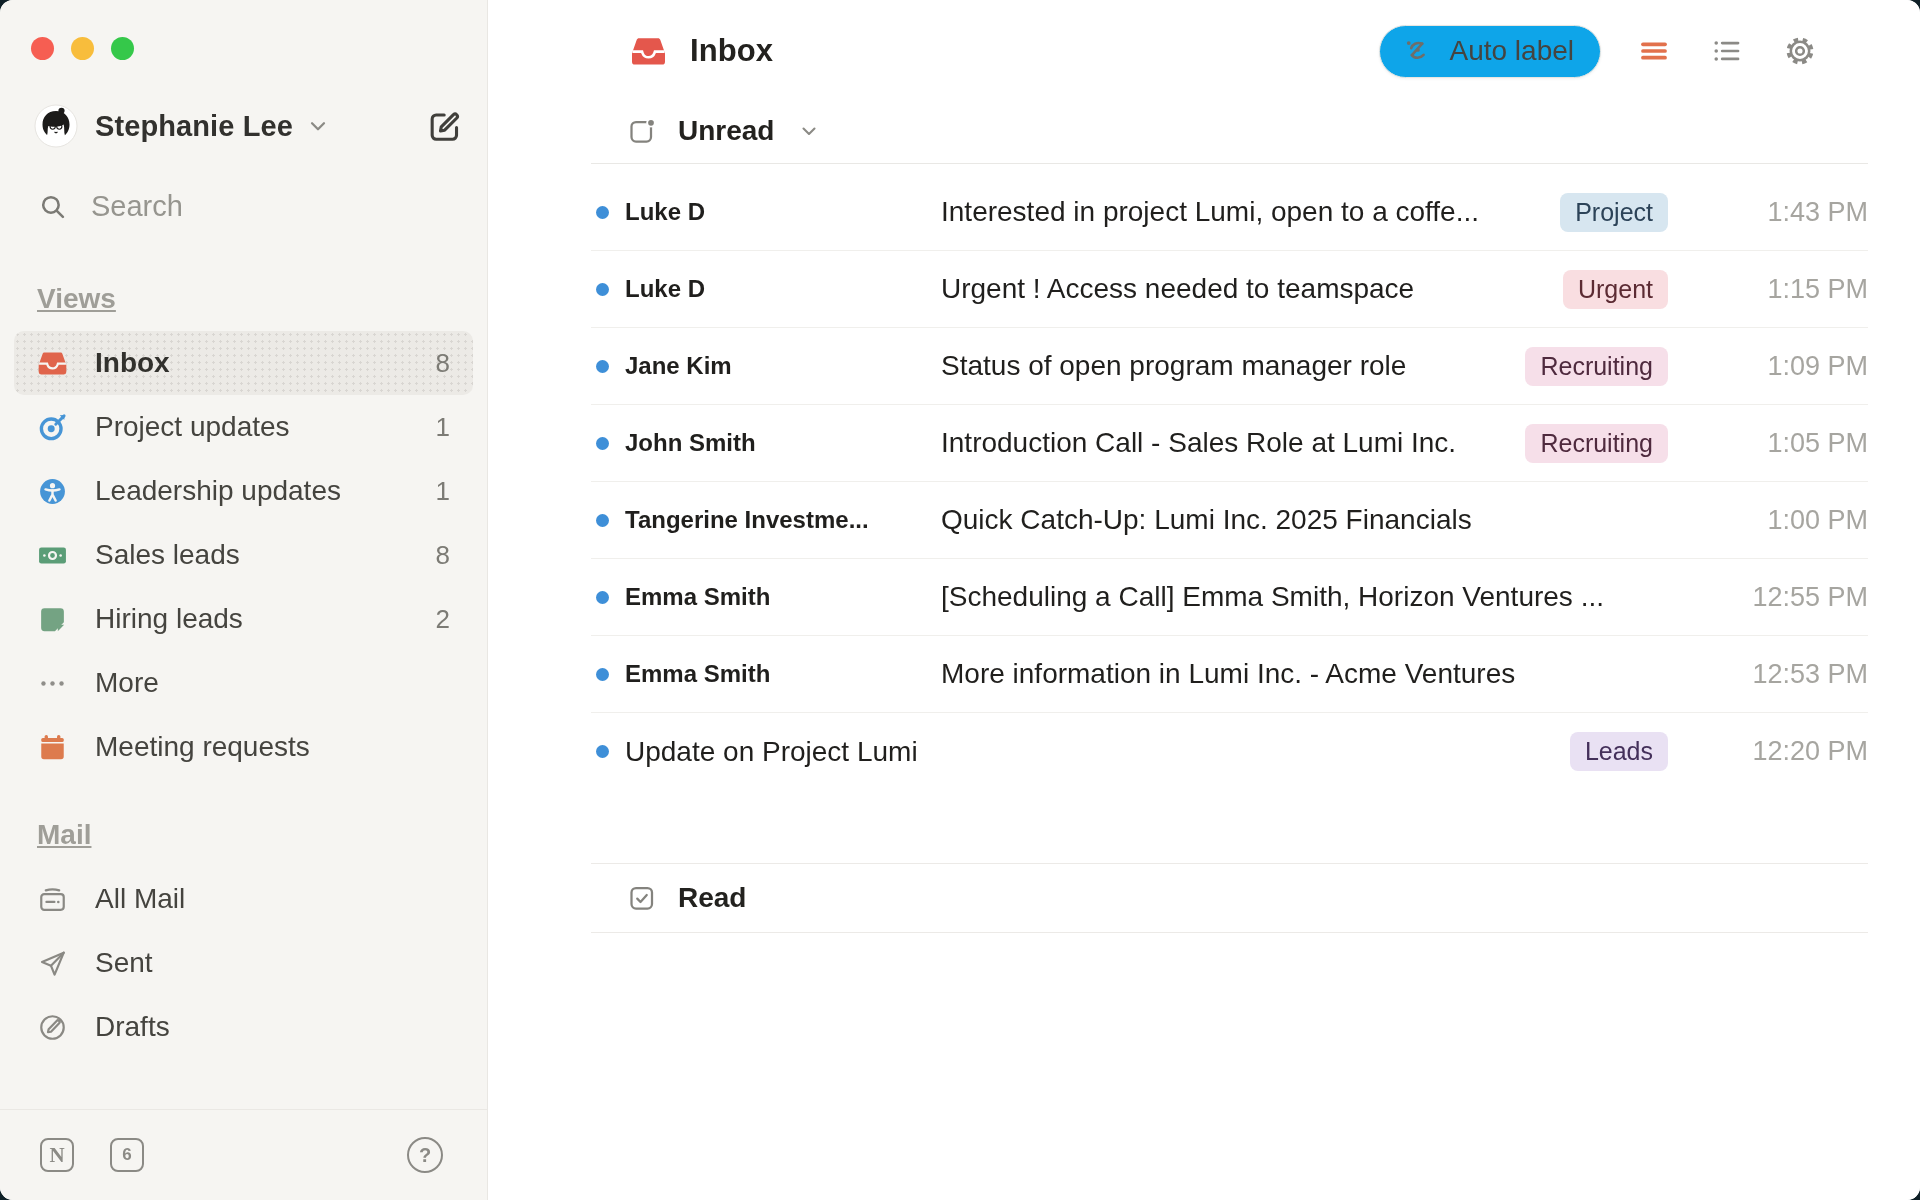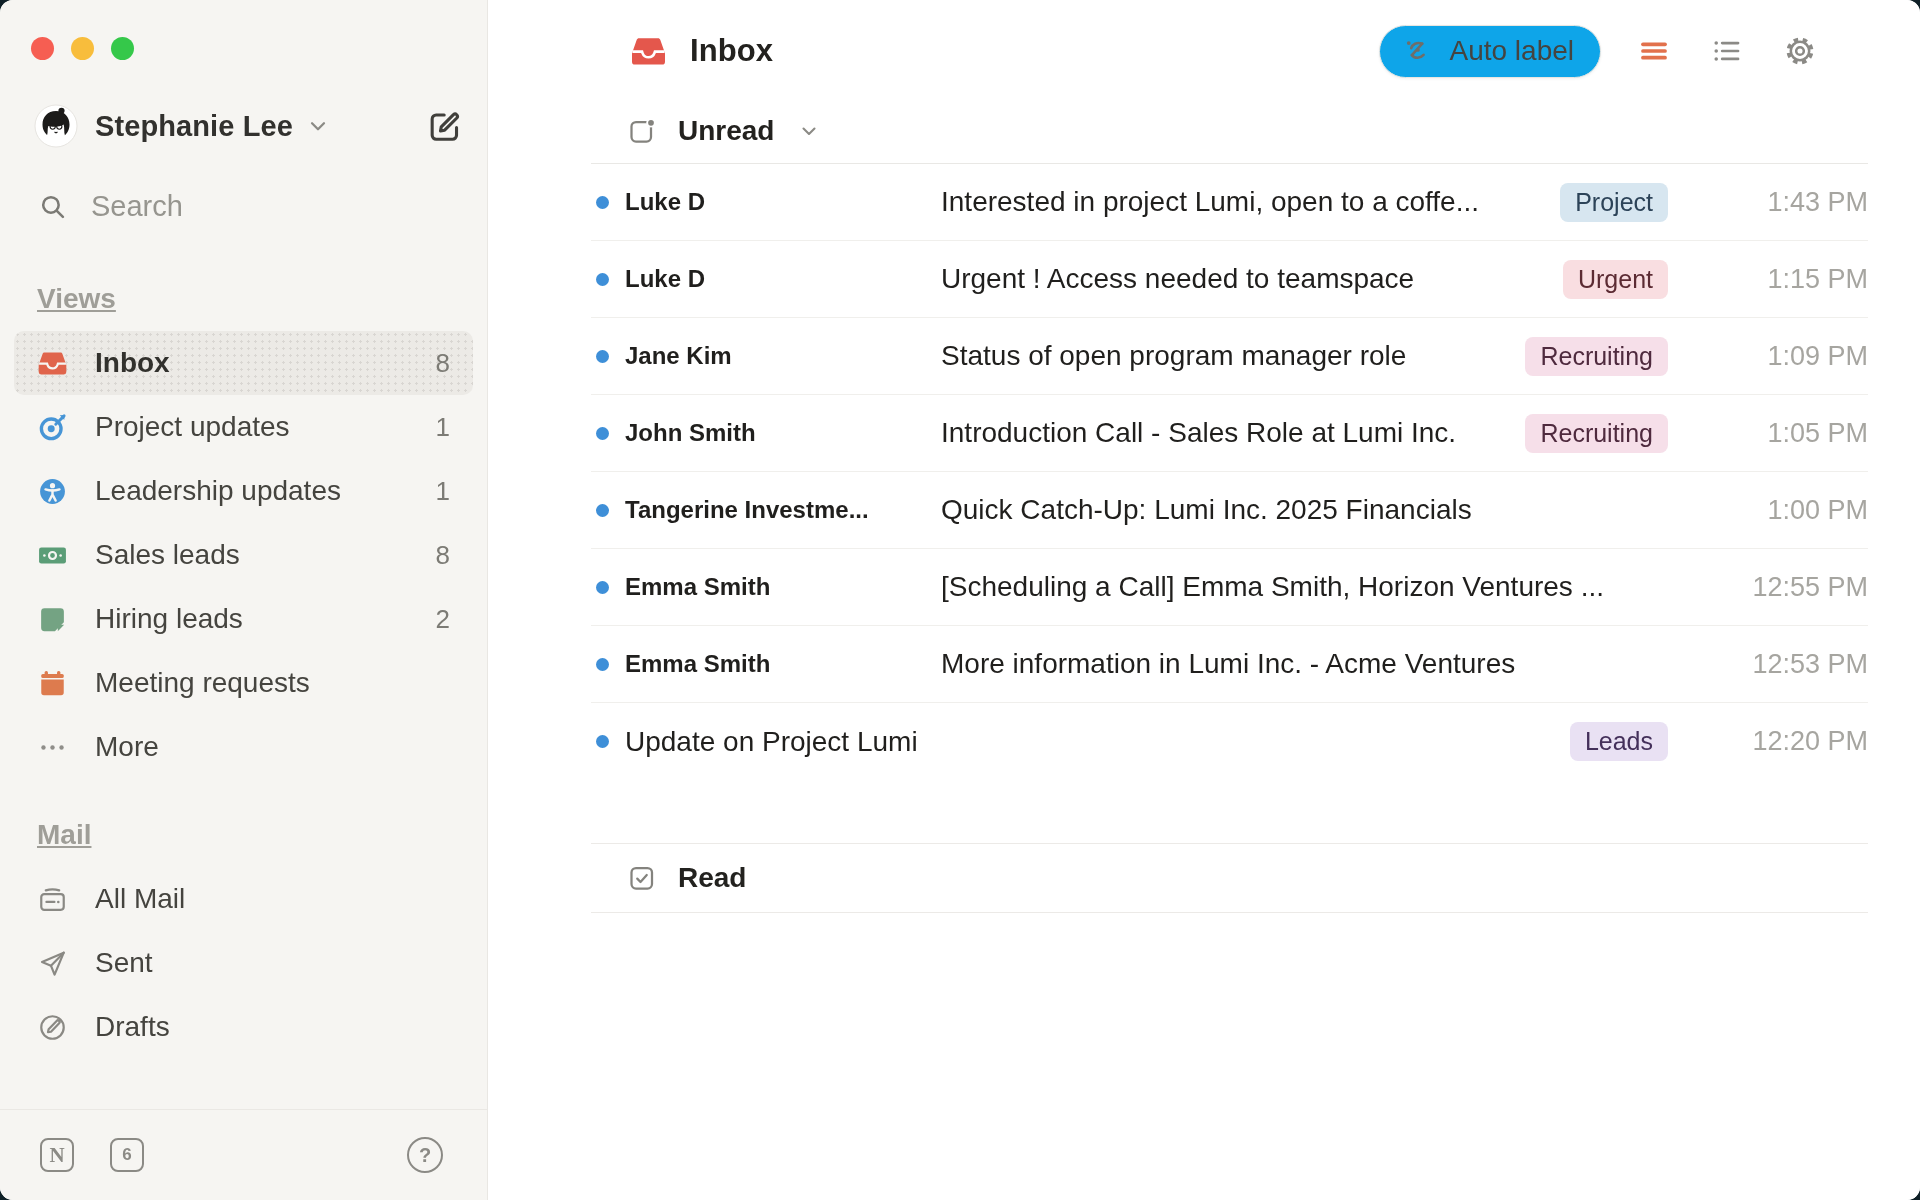--- a/index.html
+++ b/index.html
@@ -89,21 +89,21 @@
     height:53px; border:1px solid #e8e6e2; border-radius:27px; background:#0ea5e9;
     display:flex; align-items:center; gap:14px; padding:0 26px 0 22px;
     box-shadow:0 1px 3px rgba(0,0,0,.06); cursor:pointer;
   }
   .al-icon { width:33px; height:33px; color:#6f6e69; }
   .al-icon svg { width:100%; height:100%; display:block; }
   .al-text { font-size:28px; color:#454440; font-weight:500; }
   .icon-btn { width:40px; height:40px; display:grid; place-items:center; background:none; border:none; cursor:pointer; color:#8b8a86; }
   .icon-btn svg { width:34px; height:34px; display:block; }
 
-  .list { margin:0 52px 0 103px; flex:1; display:flex; flex-direction:column; }
+  .list { margin:0 52px 0 103px; flex:1; display:flex; flex-direction:column;gap:10px; }
   .list-header {
     height:66px; flex:none; display:flex; align-items:center; gap:21px;
     padding-left:36px; border-bottom:1px solid #e9e8e5; cursor:pointer;
   }
   .lh-icon { width:30px; height:30px; color:#84837e; }
   .lh-icon svg { width:100%; height:100%; display:block; }
   .lh-label { font-size:28px; font-weight:600; color:#23221f; }
   .lh-chev { width:24px; height:24px; color:#8b8a85; margin-left:2px; }
   .lh-chev svg { width:100%; height:100%; display:block; }
 
@@ -225,39 +225,39 @@
           <span class="nav-icon" style="color: rgb(116, 163, 131);">
             <svg viewBox="0 0 24 24">
               <path d="M5.8 3.2h12.4a2.6 2.6 0 0 1 2.6 2.6v8.3l-6.9 6.9H5.8a2.6 2.6 0 0 1-2.6-2.6V5.8a2.6 2.6 0 0 1 2.6-2.6z" fill="currentColor"></path>
               <path d="M16.1 21v-3.2c0-.94.76-1.7 1.7-1.7H21z" fill="currentColor"></path>
             </svg>
           </span>
           <span class="nav-label">Hiring leads</span>
           <span class="nav-count">2</span>
         </div>
         <div class="nav-item">
+          <span class="nav-icon" style="color: rgb(143, 142, 138);">
+            <svg viewBox="0 0 24 24">
+              <circle cx="5" cy="12" r="1.7" fill="currentColor"></circle>
+              <circle cx="12" cy="12" r="1.7" fill="currentColor"></circle>
+              <circle cx="19" cy="12" r="1.7" fill="currentColor"></circle>
+            </svg>
+          </span>
+          <span class="nav-label">More</span>
+        </div>
+        <div class="nav-item">
           <span class="nav-icon" style="color: rgb(221, 123, 78);">
             <svg viewBox="0 0 24 24">
               <rect x="5.9" y="2.3" width="2.6" height="4.4" rx="1.2" fill="currentColor"></rect>
               <rect x="15.5" y="2.3" width="2.6" height="4.4" rx="1.2" fill="currentColor"></rect>
               <rect x="3.3" y="4.6" width="17.4" height="3.1" rx="1.2" fill="currentColor"></rect>
               <path d="M3.3 8.9h17.4V19a2.1 2.1 0 0 1-2.1 2.1H5.4A2.1 2.1 0 0 1 3.3 19z" fill="currentColor"></path>
             </svg>
           </span>
           <span class="nav-label">Meeting requests</span>
-        </div>
-        <div class="nav-item">
-          <span class="nav-icon" style="color: rgb(143, 142, 138);">
-            <svg viewBox="0 0 24 24">
-              <circle cx="5" cy="12" r="1.7" fill="currentColor"></circle>
-              <circle cx="12" cy="12" r="1.7" fill="currentColor"></circle>
-              <circle cx="19" cy="12" r="1.7" fill="currentColor"></circle>
-            </svg>
-          </span>
-          <span class="nav-label">More</span>
         </div>
         <div class="section-label">Mail</div>
         <div class="nav-item">
           <span class="nav-icon" style="color: rgb(138, 137, 132);">
             <svg viewBox="0 0 24 24" fill="none" stroke="currentColor" stroke-width="1.7" stroke-linecap="round">
               <rect x="3.3" y="7.8" width="17.4" height="12.2" rx="2.3"></rect>
               <path d="M6.8 4.9c3.4-1.05 7-1.05 10.4 0"></path>
               <path d="M7.3 13.9h6.2"></path>
               <circle cx="16.5" cy="13.9" r="1" fill="currentColor" stroke="none"></circle>
             </svg>

